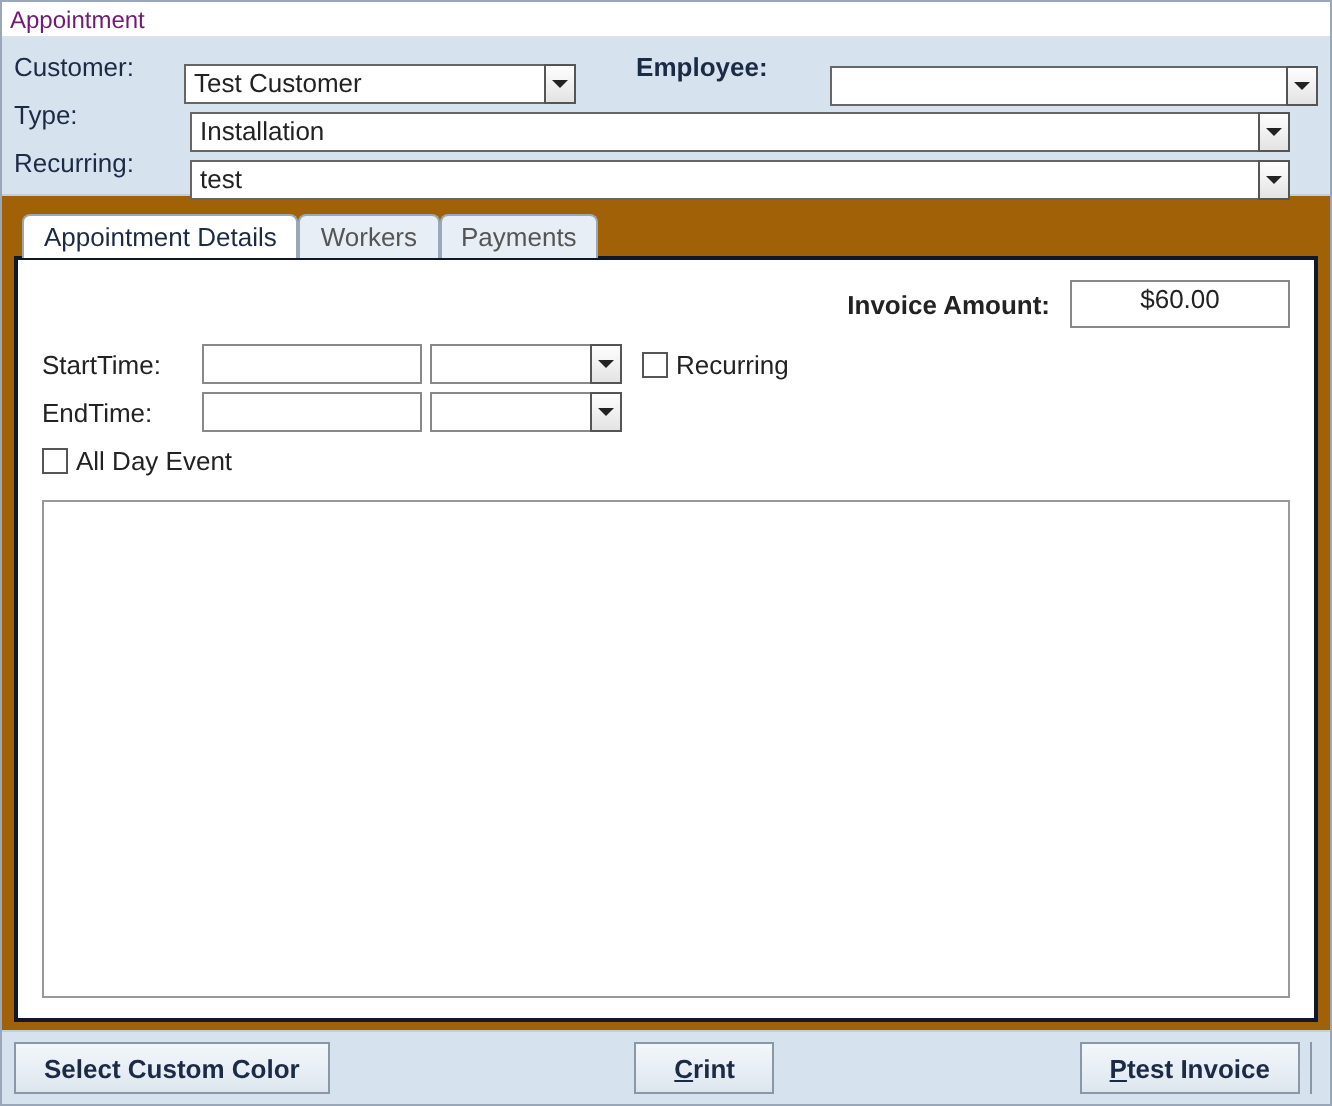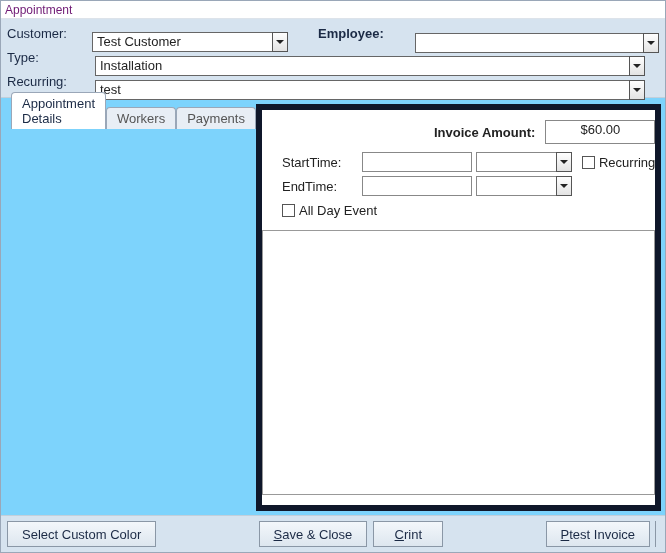--- a/index.html
+++ b/index.html
@@ -73,23 +73,23 @@
     border-top:4px solid #222;
   }
   .combo-wrap { display:inline-block; margin-right:16px;margin-top:17px; }
   .hdr-emp-lbl {
     width: 90px; text-align:left; margin-left: 30px; margin-right:10px;
     font-weight: bold; color:#1b2a45;
   }
 
   .tabarea {
     flex: 1;
-    background: #7dd3fc;
+    background: #a16207;
     padding: 6px 6px 4px 6px;
-    display:flex; flex-direction:row;justify-content:space-between;
+    display:flex; flex-direction:column;justify-content:space-between;
   }
   .tabstrip {
     display:flex;
     align-items: flex-end;
     height: 24px;
     margin-left: 4px;
   }
   .tab {
     border: 1px solid #9aa7b8;
     border-bottom: none;
@@ -104,39 +104,38 @@
     top: 1px;
   }
   .tab.active {
     background: #fff;
     color: #1b2a45;
     z-index: 2;
   }
   .tabpage {
     flex:1;
     background: #fff;
-    border: 6px solid #0f172a;
-    padding: 10px 0;
+    border: 2px solid #0f172a;
+    padding: 10px 12px;
     display:flex;
     flex-direction:column;
   }
   .invoice-row {
     display:flex; justify-content:flex-end; align-items:center;
     gap: 10px;
     margin-bottom: 6px;
   }
   .invoice-lbl { font-weight:bold; }
   .invoice-box {
     border:1px solid #888; width:110px; height:24px;
     text-align:center; line-height:18px;
   }
   .time-row {
     display:flex; align-items:center;
     height:24px;
-    margin-left:20px;
   }
   .time-lbl { width:80px; }
   .tinput {
     border:1px solid #888; height:20px; width:110px; background:#fff;
   }
   .tcombo {
     position:relative;
     border:1px solid #888; height:20px; width:96px; background:#fff;
     display:inline-block;
   }
@@ -171,20 +170,21 @@
   }
   .btn {
     height:26px;
     border:1px solid #8a97a6;
     background:linear-gradient(#f3f7fb,#dde6ef);
     padding: 0 14px;
     display:flex;align-items:center;justify-content:center;
     cursor:pointer;
     color:#1b2a45;
     min-width: 70px;
+    font-weight: bold;
   }
   .btn.wide { min-width:140px; }
   .btn .ul { text-decoration: underline; }
   .spacer { flex:1; }
   .right-edge { width:4px; height:26px; border-left:1px solid #8a97a6; margin-left:-1px;}
 </style>
 </head>
 <body>
 
 <div class="window">
@@ -275,23 +275,20 @@
       <div class="notes"></div>
 
     </div>
   </div>
 
   <div class="footer">
     <div class="btn wide">
       <span>Select Custom Color</span>
     </div>
     <div class="spacer"></div>
-    <div class="btn" style="min-width:100px">
-      <span><span class="ul">S</span><span>ave &amp; Close</span></span>
-    </div>
     <div class="btn">
       <span><span class="ul">C</span><span>rint</span></span>
     </div>
     <div class="spacer"></div>
     <div class="btn" style="min-width:100px">
       <span><span class="ul">P</span><span>test Invoice</span></span>
     </div>
     <div class="right-edge"></div>
   </div>
 

